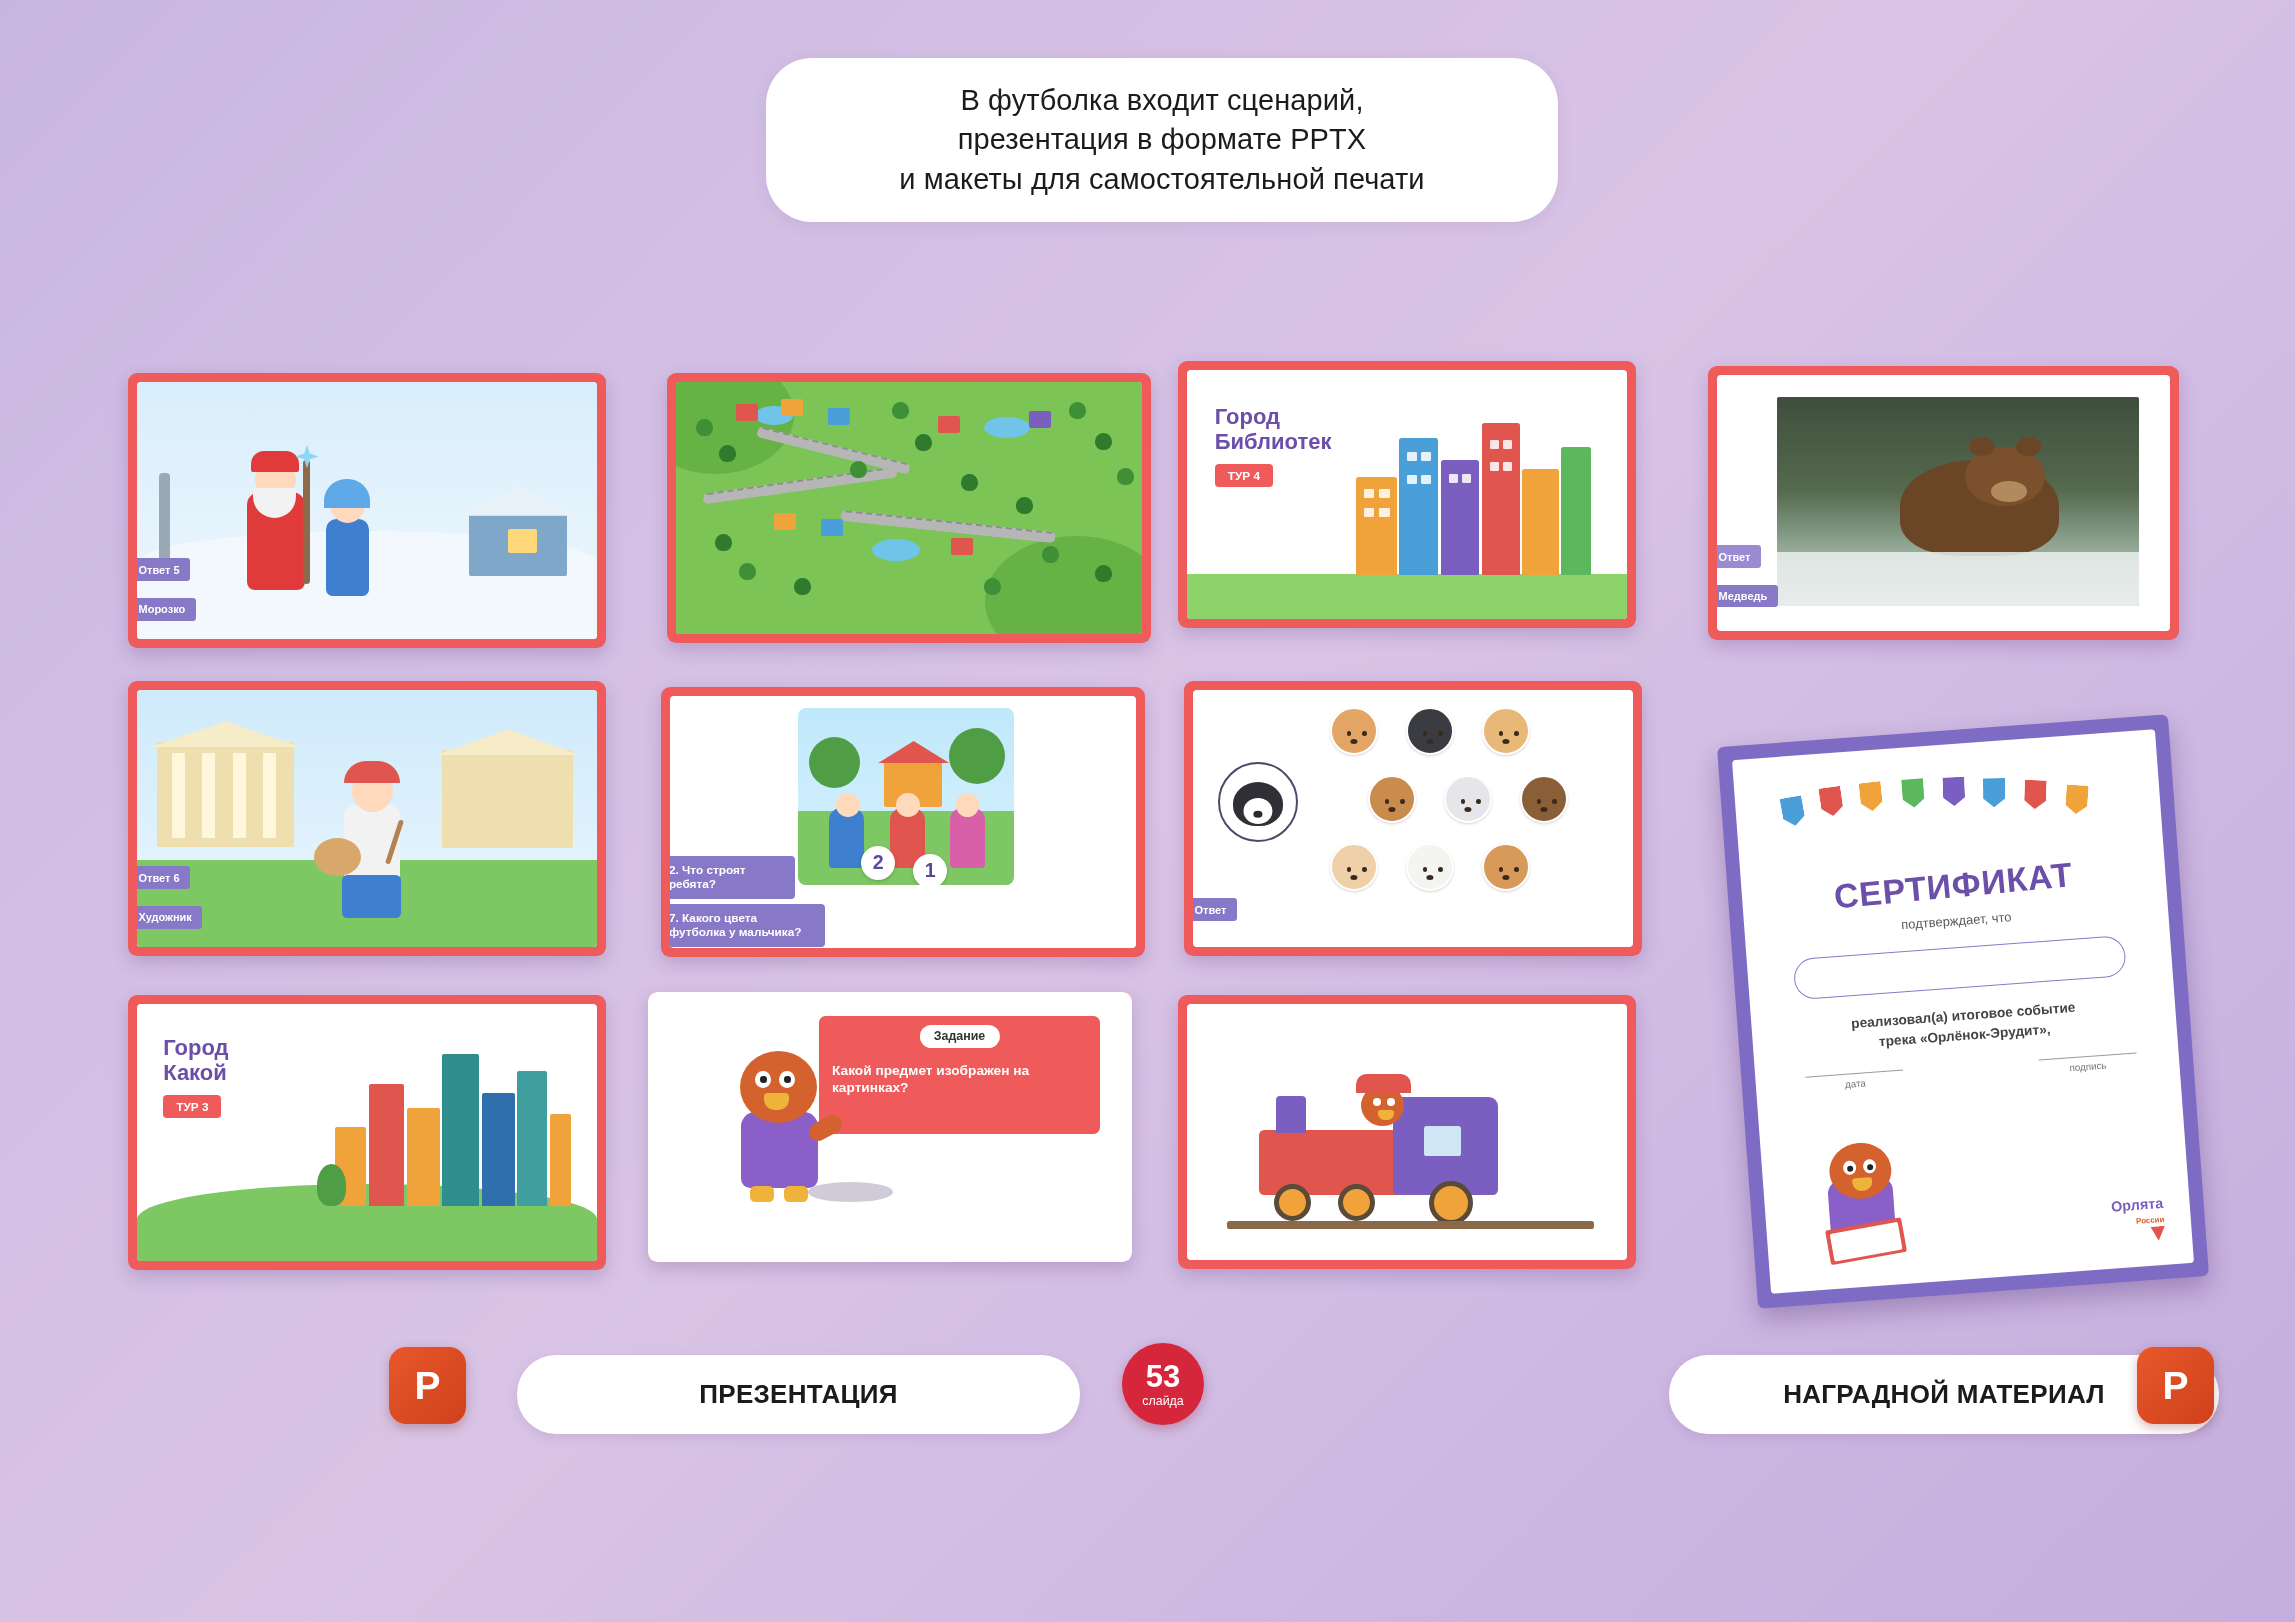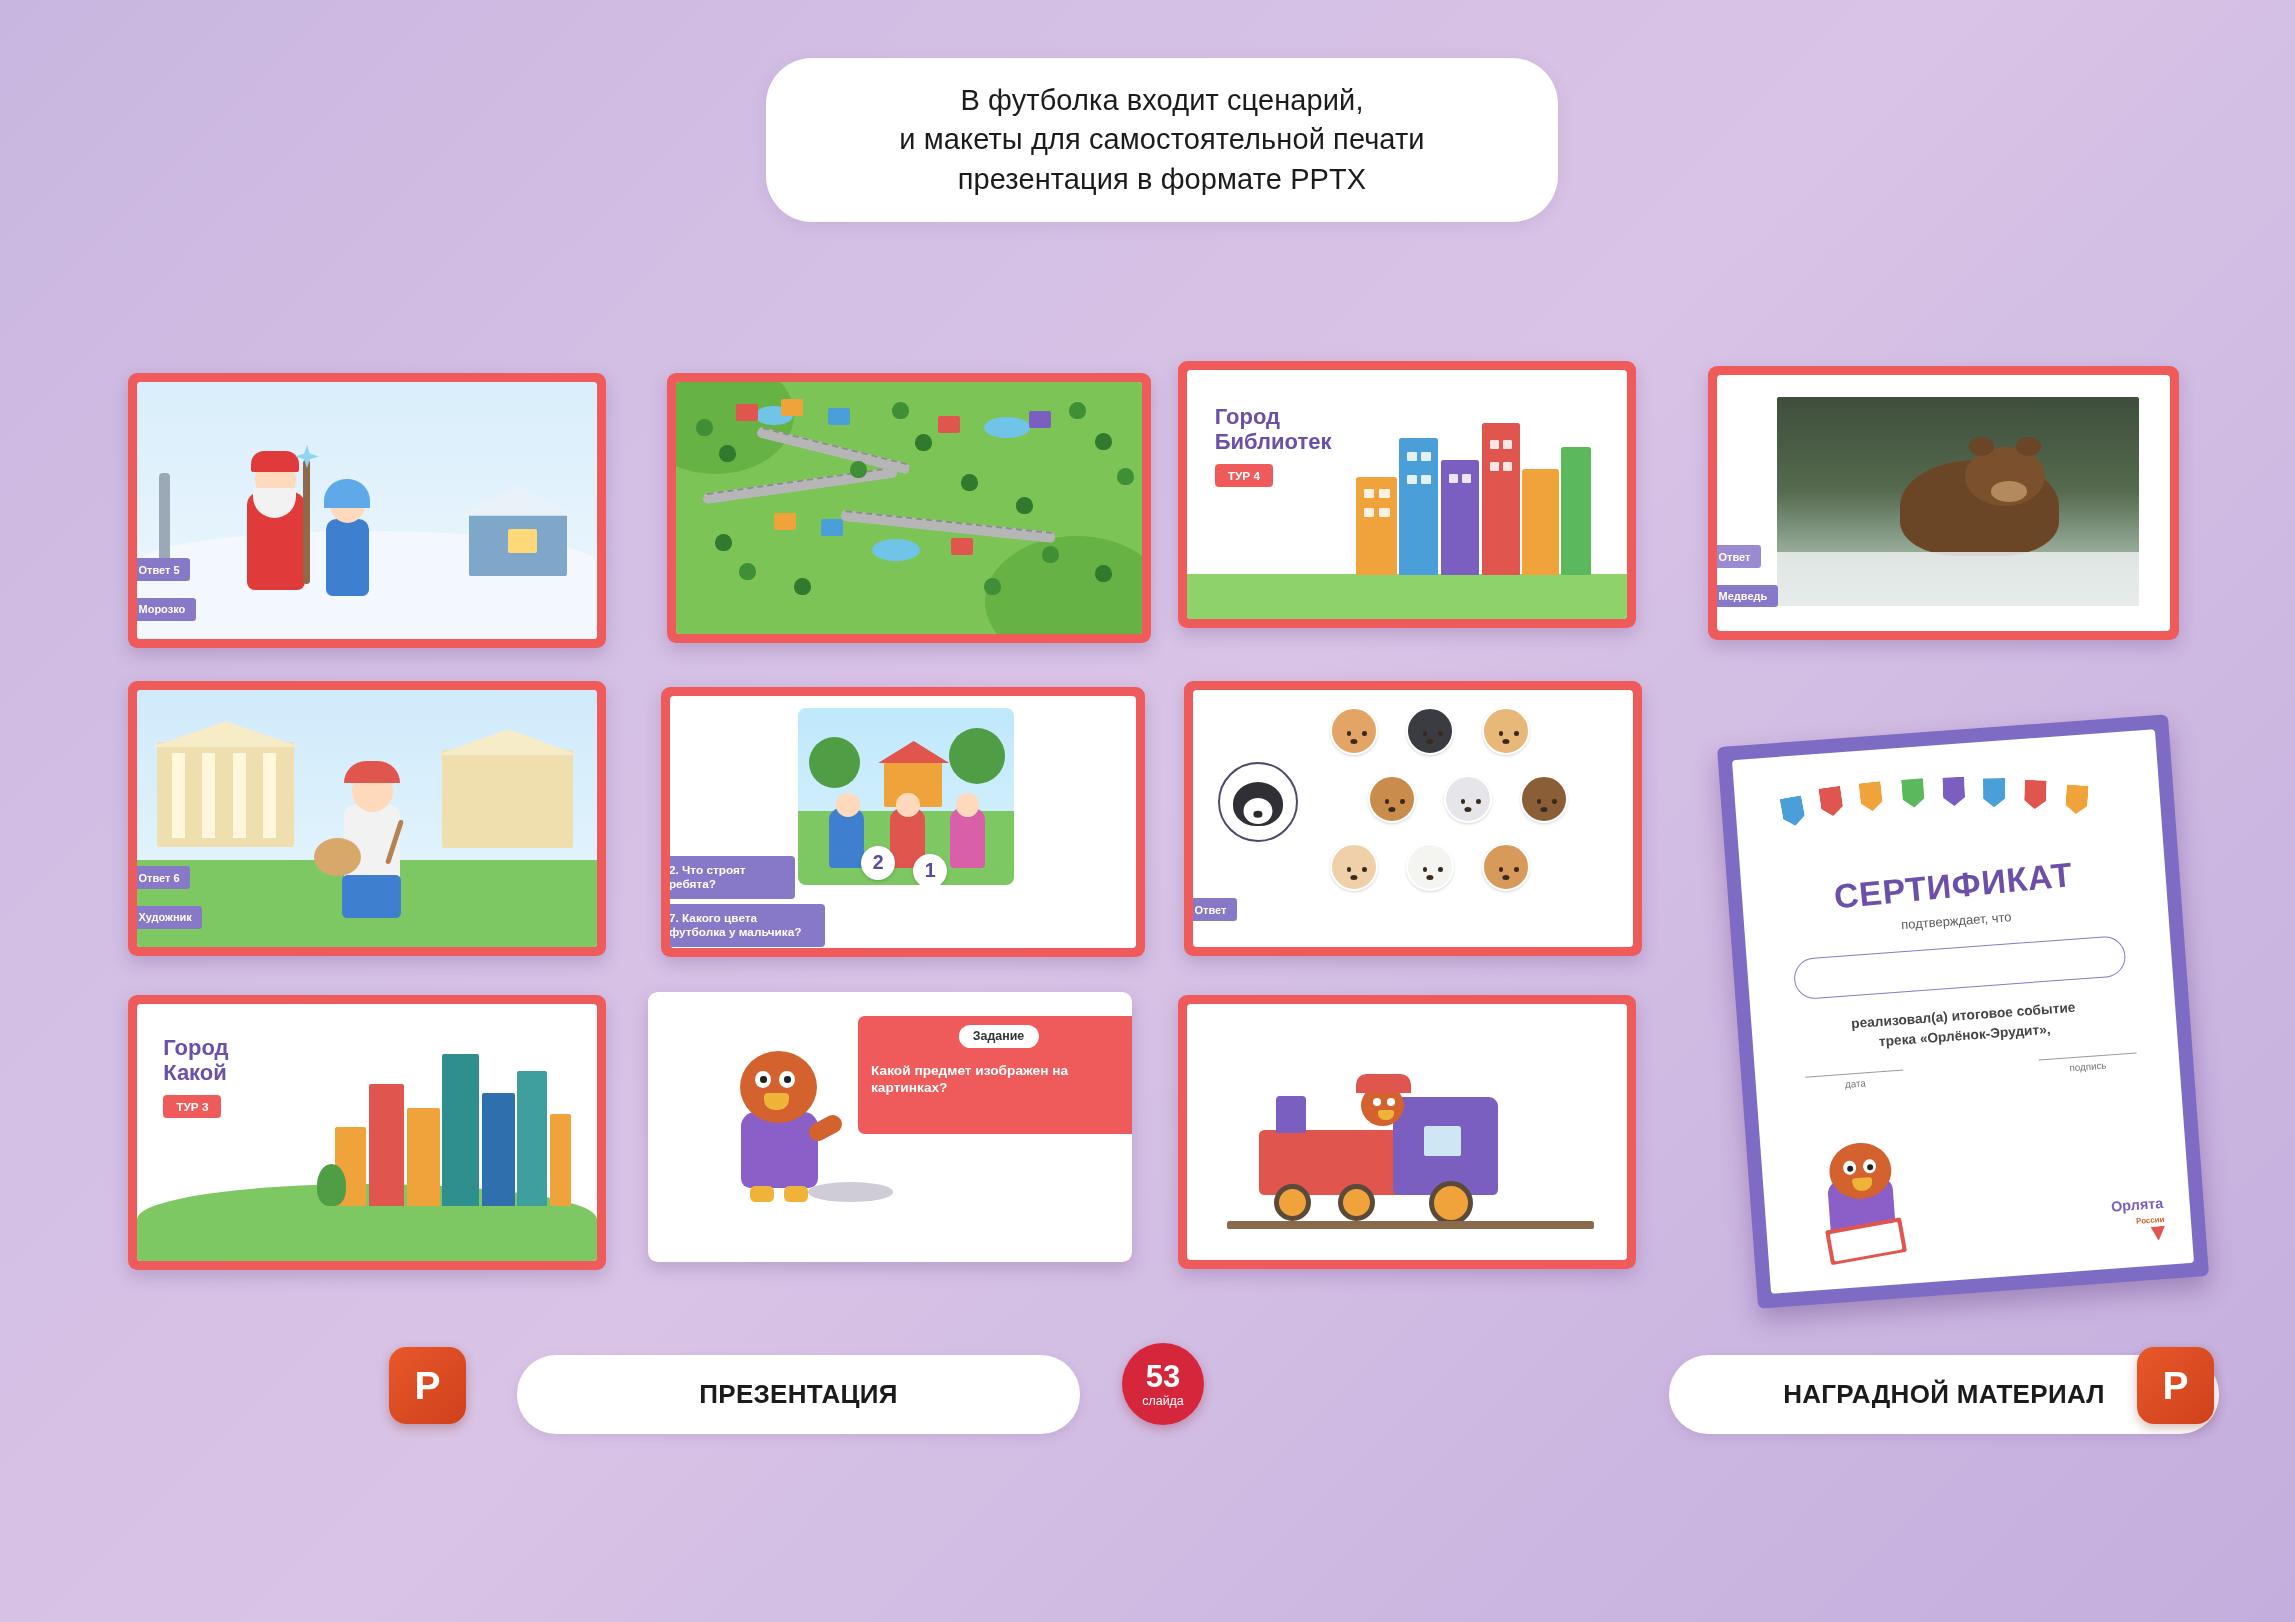--- a/index.html
+++ b/index.html
@@ -193,21 +193,20 @@
     position:absolute;
     background:#8878c8;
     color:#fff; font-size:11.8px; font-weight:700;
     padding:6.5px 9.2px; border-radius:3.9px; line-height:1.25;
     z-index:6;
   }
   .task-panel {
     position:absolute;
     background:#ef5a5a; border-radius:6.5px;
     color:#fff;
-    margin-left:39px;
   }
   .task-panel .tlabel {
     position:absolute; left:50%; transform:translateX(-50%); top:9.2px;
     background:#fff; color:#333; font-size:12.4px; font-weight:700;
     padding:4.6px 14.4px; border-radius:11.8px; white-space:nowrap;
   }
   .task-panel .tbody {
     position:absolute; left:13px; right:13px; top:46px;
     font-size:13.7px; font-weight:800; line-height:1.3;
   }
@@ -217,22 +216,22 @@
     display:flex; align-items:center; justify-content:center;
     font-size:19.6px; font-weight:800;
     box-shadow:0 1.3px 3.9px rgba(0,0,0,.2);
   }
 </style>
 </head>
 <body>
 
 <div class="header-pill">
   <div class="line">В футболка входит сценарий,</div>
+  <div class="line">презентация в формате PPTX</div>
   <div class="line">и макеты для самостоятельной печати</div>
-  <div class="line">презентация в формате PPTX</div>
 </div>
 
 <div class="slide" style="left:128px; top:373px; width:478px; height:275px;">
   <div class="inner">
     <div class="sky"></div>
     <div class="snow"></div>
 
     <div style="position:absolute; right:30px; bottom:63px; width:98px; height:63px; background:#7fa7c9; border-radius:2.6px;"></div>
     <div style="position:absolute; right:19.6px; bottom:123px; width:119px; height:30px; background:#e8f2f8; clip-path:polygon(0 100%,50% 0,100% 100%);"></div>
     <div style="position:absolute; right:60px; bottom:86px; width:29px; height:23.6px; background:#ffd87a; border-radius:2px;"></div>

